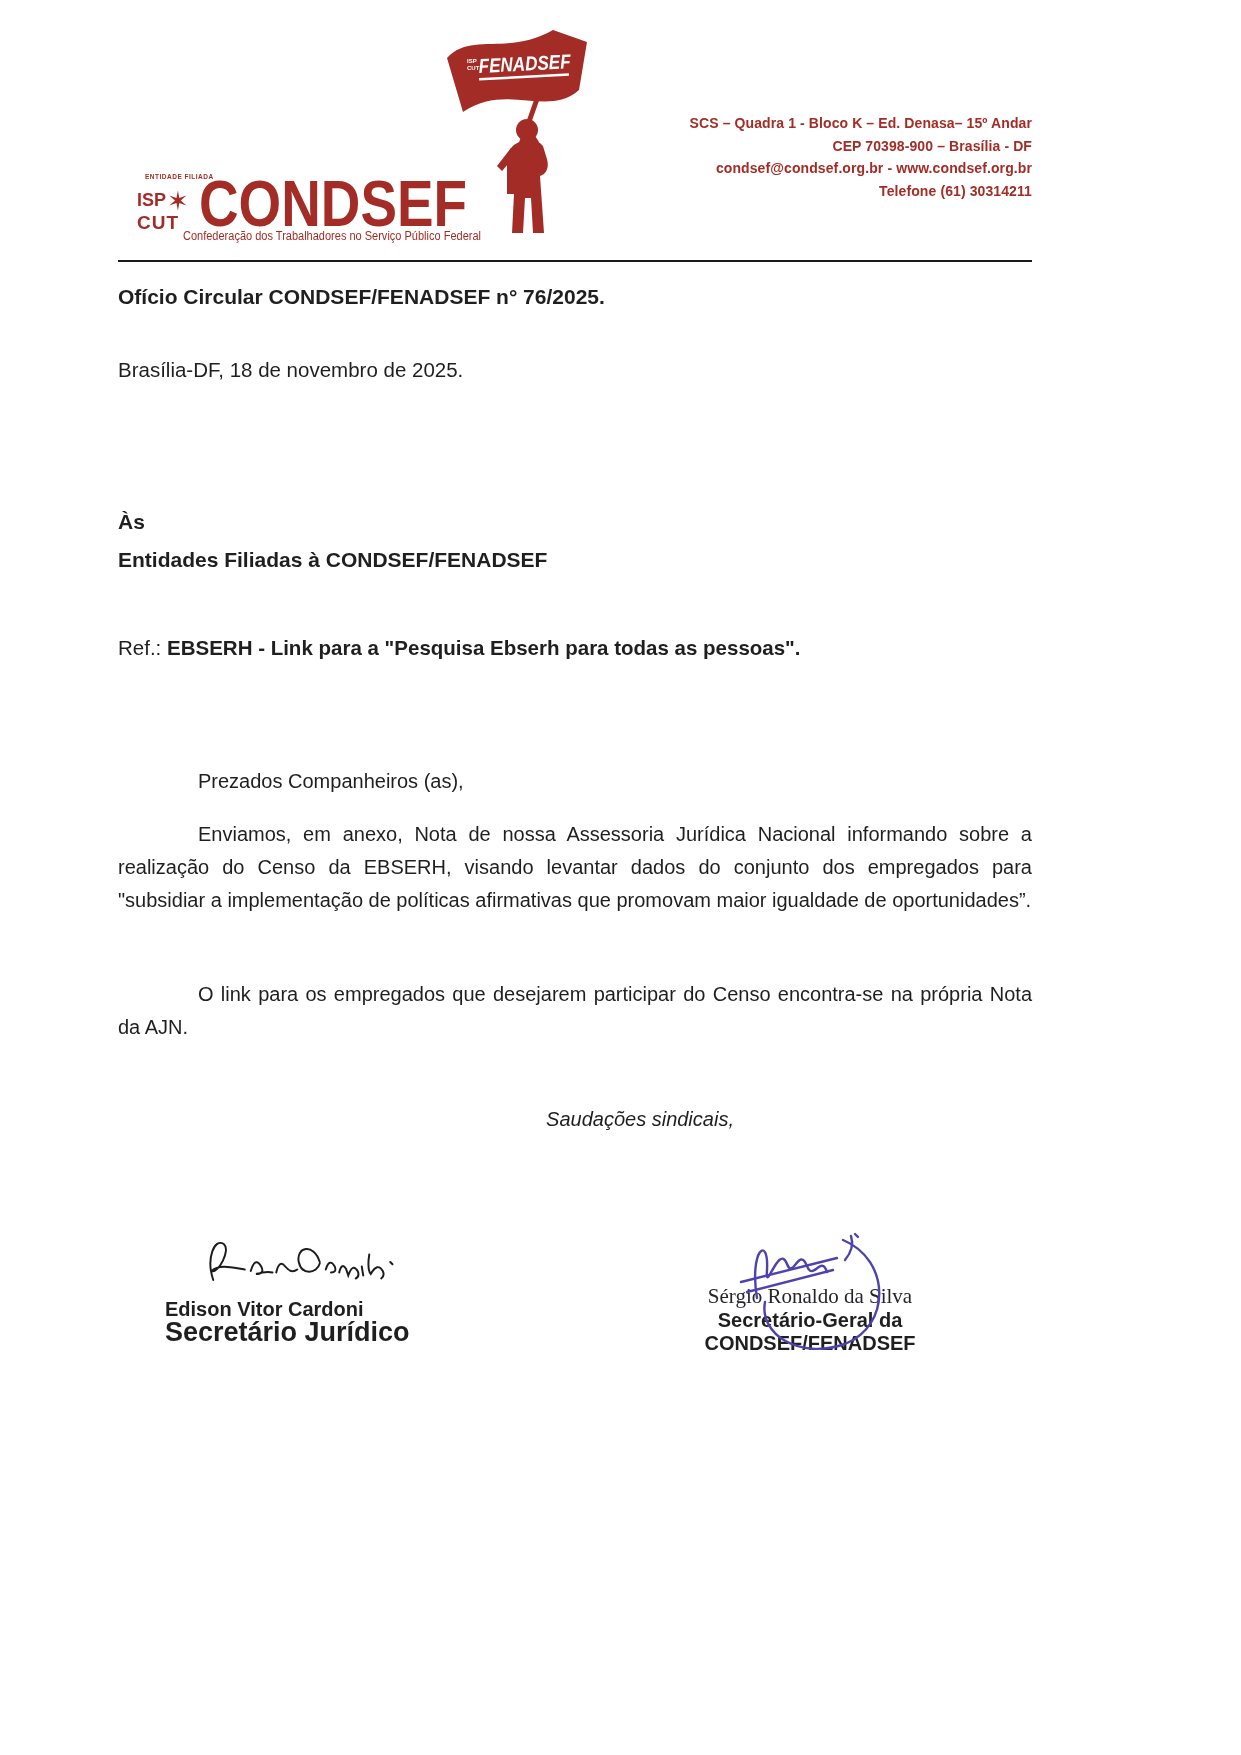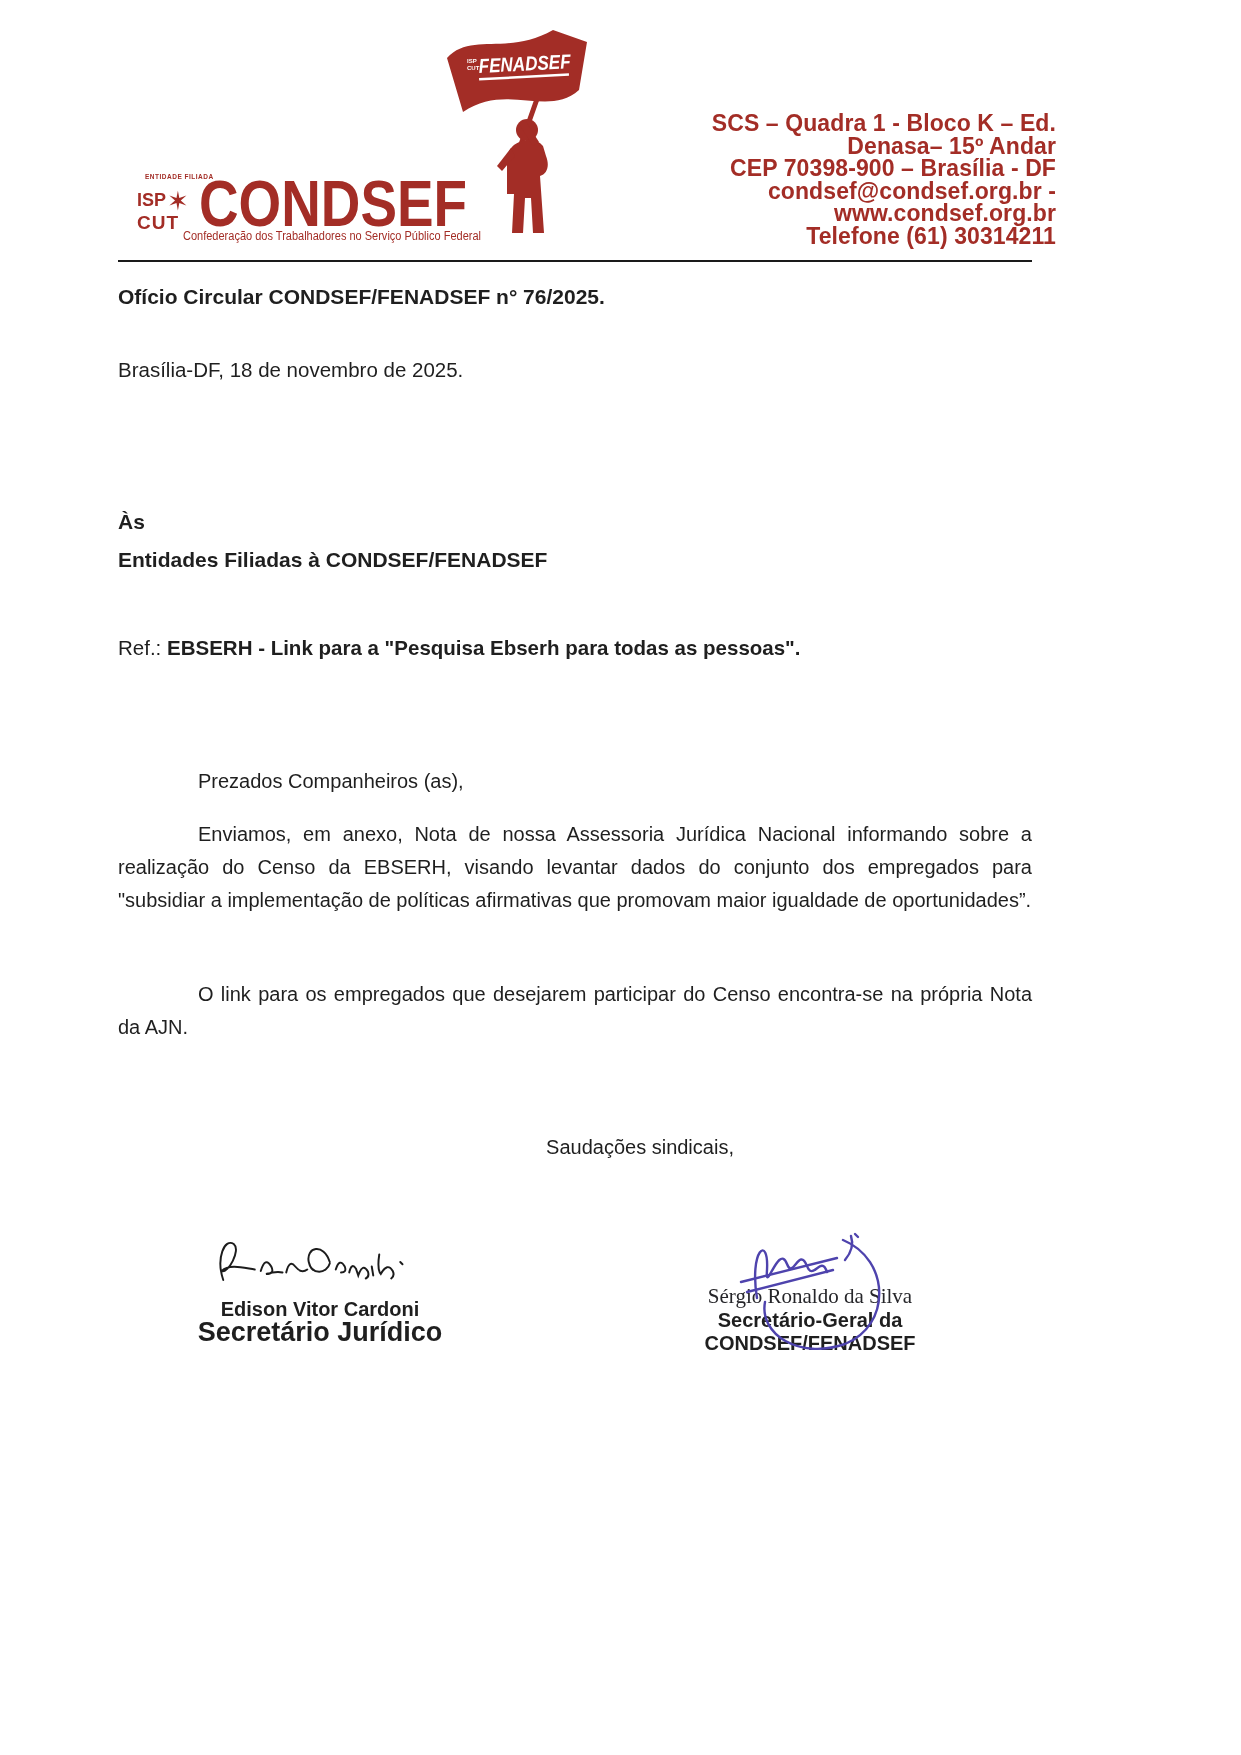--- a/index.html
+++ b/index.html
@@ -9,49 +9,49 @@
     background:#ffffff;
     margin:0 auto;
     font-family:"Liberation Sans", sans-serif;
     color:#1f1f1f;
     overflow:hidden;
   }
   .abs{position:absolute;}
   
   .logo-box{left:135px;top:26px;width:460px;height:218px;}
   .addr{
-    left:624px;top:112px;width:432px;
+    left:600px;top:112px;width:432px;
     text-align:right;
     color:#a32d26;
     font-weight:bold;
-    font-size:23px;line-height:22.5px;
+    font-size:14px;line-height:22.5px;
     letter-spacing:0.1px;
   }
   .rule{left:118px;top:260px;width:914px;height:2px;background:#1a1a1a;}
   
   .doc-title{left:118px;top:285px;font-size:21px;font-weight:bold;}
   .date-line{left:118px;top:358px;width:914px;font-size:20.5px;}
   .recipient{left:118px;top:503px;font-size:21px;font-weight:bold;line-height:38px;}
   .ref-line{left:118px;top:636px;font-size:20.5px;}
   .ref-line .ref-strong{font-weight:bold;margin-top:37px;}
   .greeting{left:118px;top:760px;width:914px;font-size:20px;text-indent:80px;margin-top:10px;}
   .para{
     left:118px;width:914px;
     font-size:20px;line-height:33px;
     text-align:justify;text-justify:inter-word;
     text-indent:80px;
   }
   .para1{top:818px;}
   .para2{top:978px;}
   .closing{
-    left:118px;top:1136px;width:914px;box-sizing:border-box;
-    padding-left:130px;text-align:center;font-size:20px;
+    left:118px;top:1108px;width:914px;box-sizing:border-box;
+    padding-left:130px;text-align:center;font-size:20px;font-style:italic;
   }
   
-  .sig-left{left:165px;top:1232px;width:310px;text-align:center;}
+  .sig-left{left:165px;top:1232px;width:310px;}
   .sig-left .name{margin-top:2px;font-size:20px;font-weight:bold;}
   .sig-left .role{font-size:27px;font-weight:bold;line-height:22px;}
   .sig-right{left:610px;top:1232px;width:400px;text-align:center;}
   .sig-right .name{
     position:relative;z-index:1;margin-top:52px;
     font-family:"Liberation Serif", serif;font-size:21px;color:#26262a;
   }
   .sig-right .role{position:relative;z-index:1;font-size:20px;font-weight:bold;}
   .sig-right .ink{position:absolute;left:85px;top:-6px;z-index:2;pointer-events:none;}
 </style>

